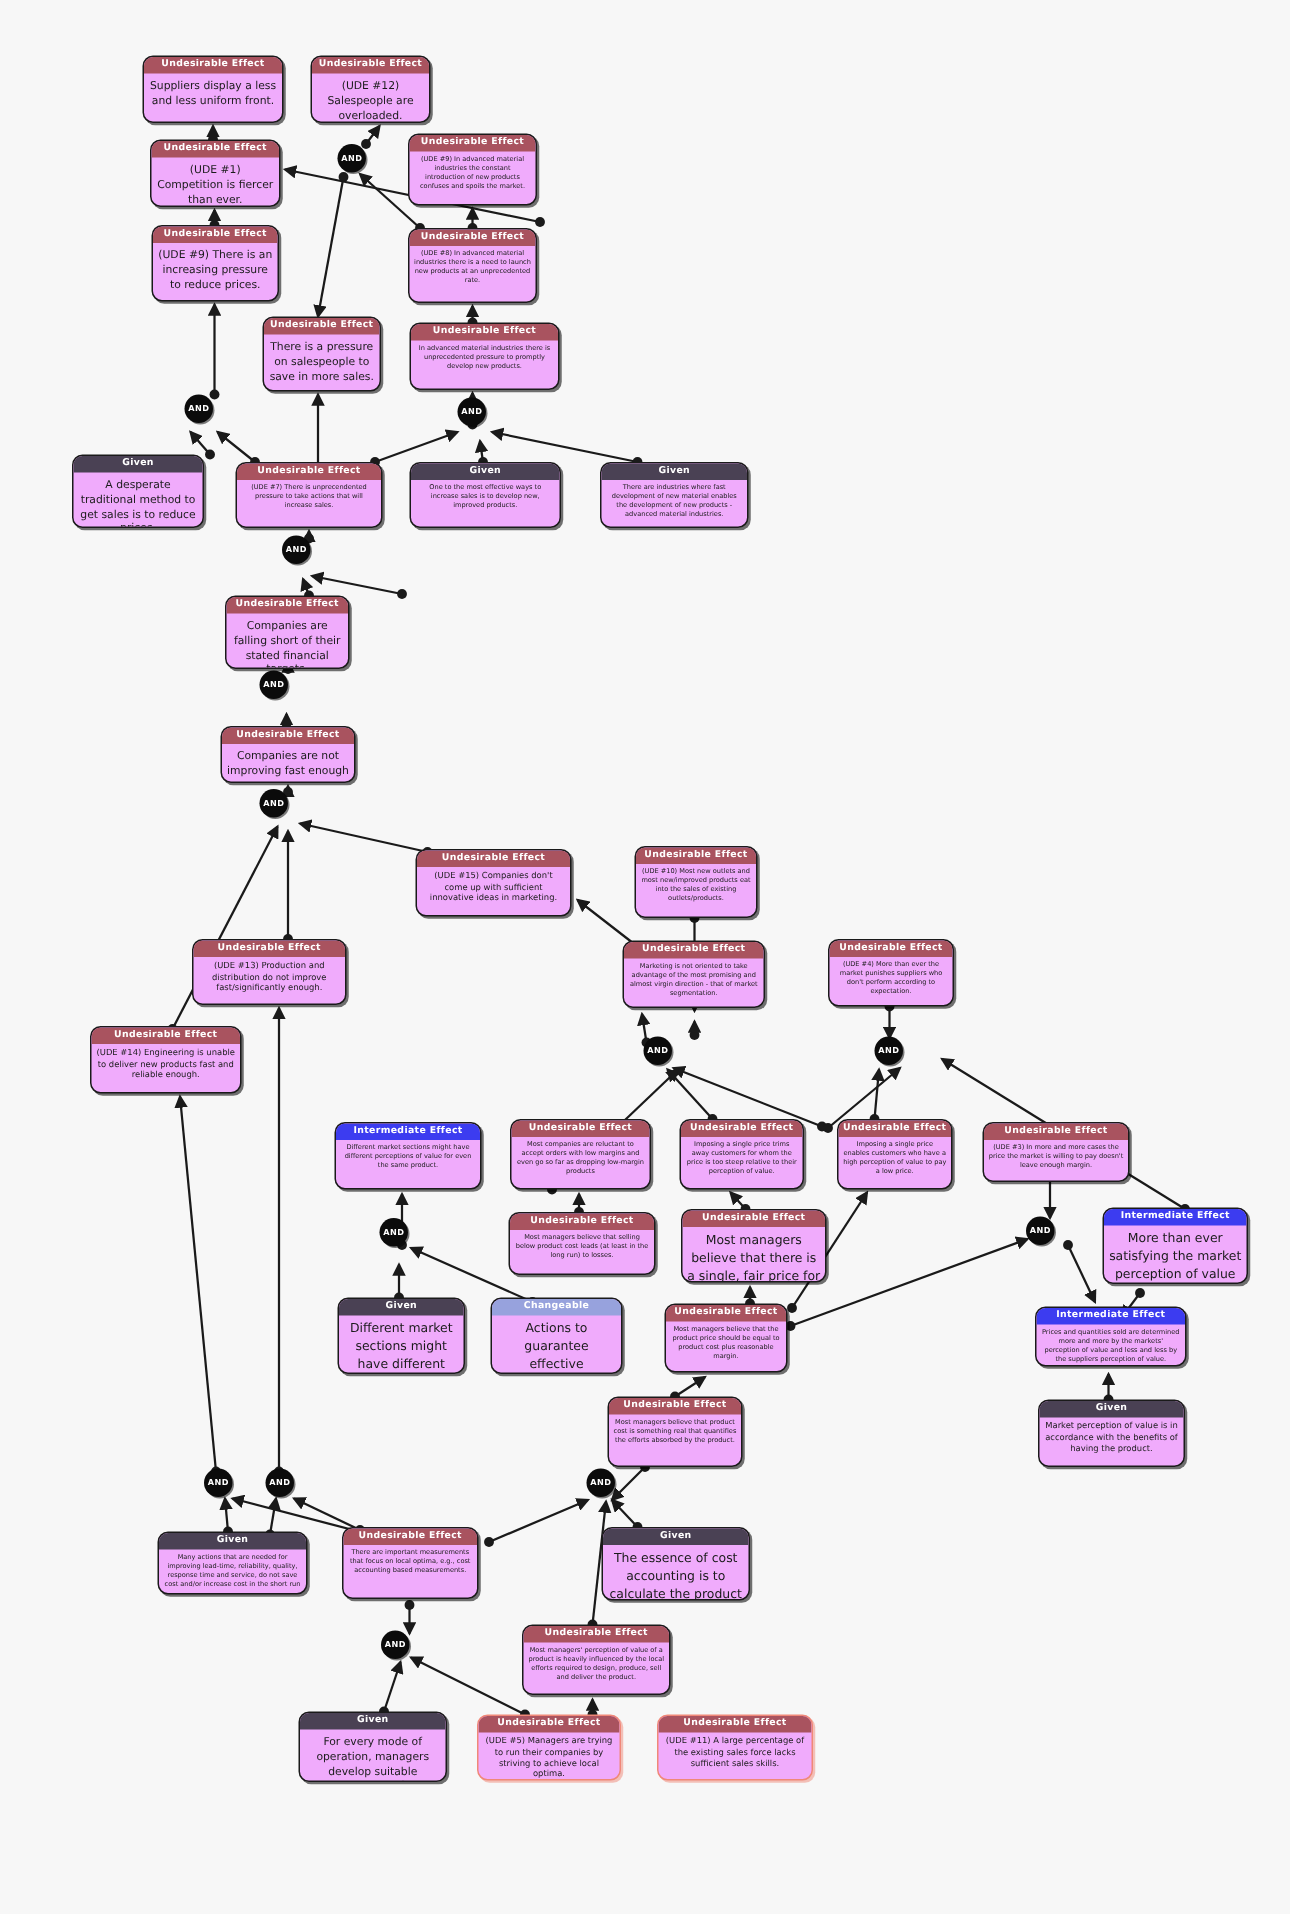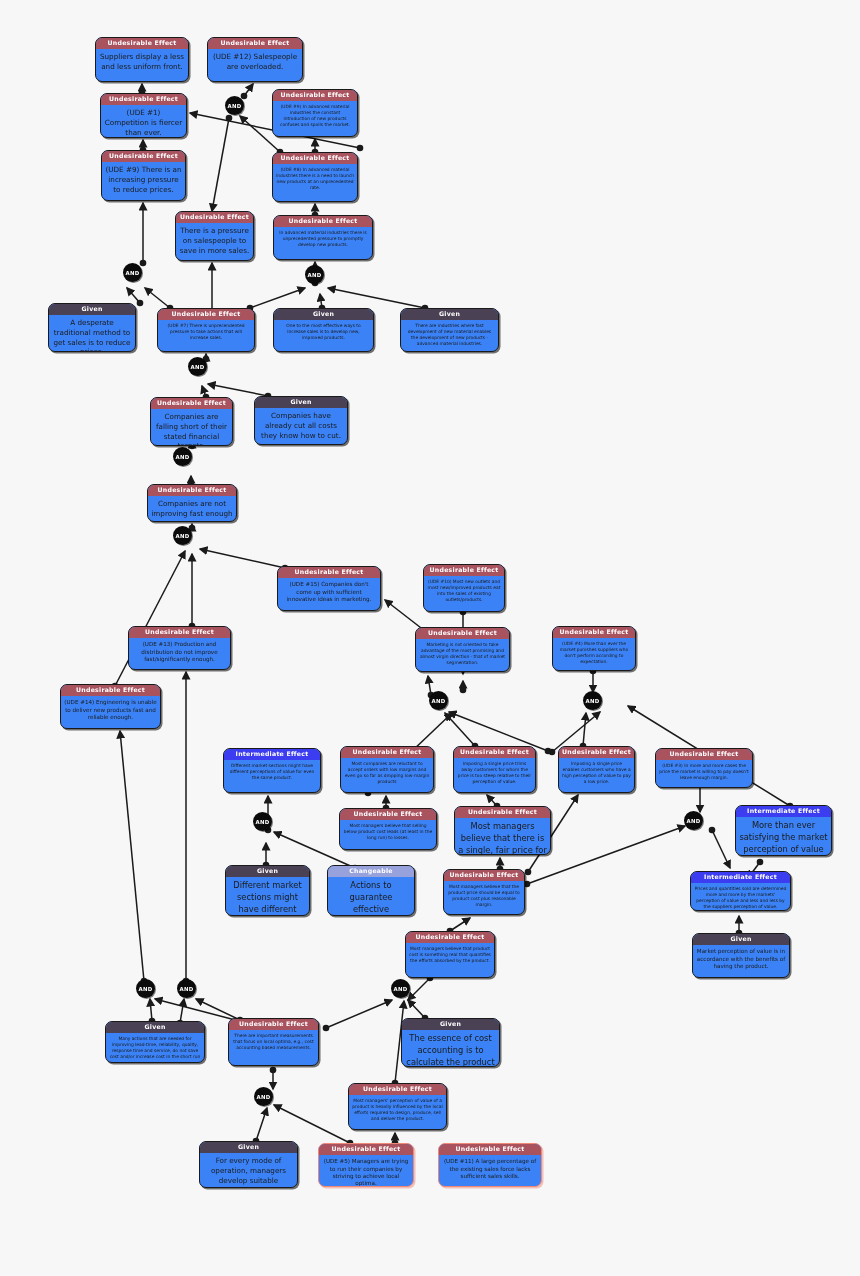--- a/index.html
+++ b/index.html
@@ -1,20 +1,20 @@
 <!DOCTYPE html>
 <html><head>
 <meta charset="utf-8">
 <style>
   html,body{margin:0;padding:0;background:#f7f7f7;}
   #canvas{position:relative;width:860px;height:1276px;background:#f7f7f7;
           font-family:"DejaVu Sans","Liberation Sans",sans-serif;overflow:hidden;}
   #edges{position:absolute;left:0;top:0;width:860px;height:1276px;pointer-events:none;}
   .node{position:absolute;box-sizing:border-box;border:1.6px solid #1a1a1a;
-        border-radius:7px;background:#3b82f6;overflow:hidden;
+        border-radius:7px;background:#f0abfc;overflow:hidden;
         box-shadow:1.5px 1.5px 0 rgba(0,0,0,0.55);}
   .node.pink{border-color:#f08878;box-shadow:1.5px 1.5px 0 rgba(240,136,120,0.5);}
   .hdr{font-size:6.2px;font-weight:bold;color:#ffffff;text-align:center;
        padding:2.3px 0 2.6px 0;letter-spacing:.25px;line-height:1;}
   .ude  .hdr{background:#a9535f;}
   .given .hdr{background:#4a4154;}
   .inter .hdr{background:#3c3cf0;}
   .chg   .hdr{background:#97a2dd;}
   .body{color:#1b1b1b;text-align:center;padding:3px 3px 3px 3px;
         line-height:1.26;word-wrap:break-word;}
@@ -104,21 +104,21 @@
       <line x1="395" y1="1143" x2="395" y2="1133"></line>
       <line x1="144" y1="981" x2="120" y2="731"></line>
       <line x1="186" y1="981" x2="186" y2="672"></line>
       <line x1="368" y1="793" x2="452" y2="713"></line>
     </g>
   </svg>
 <div class="node ude" style="left: 95px; top: 37px; width: 94px; height: 45px;">
       <div class="hdr">Undesirable Effect</div>
       <div class="body fs-mid">Suppliers display a less and less uniform front.</div>
     </div>
-    <div class="node ude" style="left: 207px; top: 37px; width: 96px; height: 45px;">
+    <div class="node ude" style="left: 207px; top: 37px; width: 80px; height: 45px;">
       <div class="hdr">Undesirable Effect</div>
       <div class="body fs-mid">(UDE #12) Salespeople are overloaded.</div>
     </div>
     <div class="node ude" style="left: 100px; top: 93px; width: 87px; height: 45px;">
       <div class="hdr">Undesirable Effect</div>
       <div class="body fs-mid">(UDE #1) Competition is fiercer than ever.</div>
     </div>
     <div class="node ude" style="left: 272px; top: 89px; width: 86px; height: 48px;">
       <div class="hdr">Undesirable Effect</div>
       <div class="body fs-xs">(UDE #9) In advanced material industries the constant introduction of new products confuses and spoils the market.</div>
@@ -151,24 +151,20 @@
       <div class="hdr">Given</div>
       <div class="body fs-xs">One to the most effective ways to increase sales is to develop new, improved products.</div>
     </div>
     <div class="node given" style="left: 400px; top: 308px; width: 99px; height: 44px;">
       <div class="hdr">Given</div>
       <div class="body fs-xs">There are industries where fast development of new material enables the development of new products - advanced material industries.</div>
     </div>
     <div class="node ude" style="left: 150px; top: 397px; width: 83px; height: 49px;">
       <div class="hdr">Undesirable Effect</div>
       <div class="body fs-mid">Companies are falling short of their stated financial targets.</div>
-    </div>
-    <div class="node given" style="left: 254px; top: 396px; width: 94px; height: 49px;">
-      <div class="hdr">Given</div>
-      <div class="body fs-mid">Companies have already cut all costs they know how to cut.</div>
     </div>
     <div class="node ude" style="left: 147px; top: 484px; width: 90px; height: 38px;">
       <div class="hdr">Undesirable Effect</div>
       <div class="body fs-mid">Companies are not improving fast enough</div>
     </div>
     <div class="node ude" style="left: 277px; top: 566px; width: 104px; height: 45px;">
       <div class="hdr">Undesirable Effect</div>
       <div class="body fs-sm">(UDE #15) Companies don't come up with sufficient innovative ideas in marketing.</div>
     </div>
     <div class="node ude" style="left: 423px; top: 564px; width: 82px; height: 48px;">

